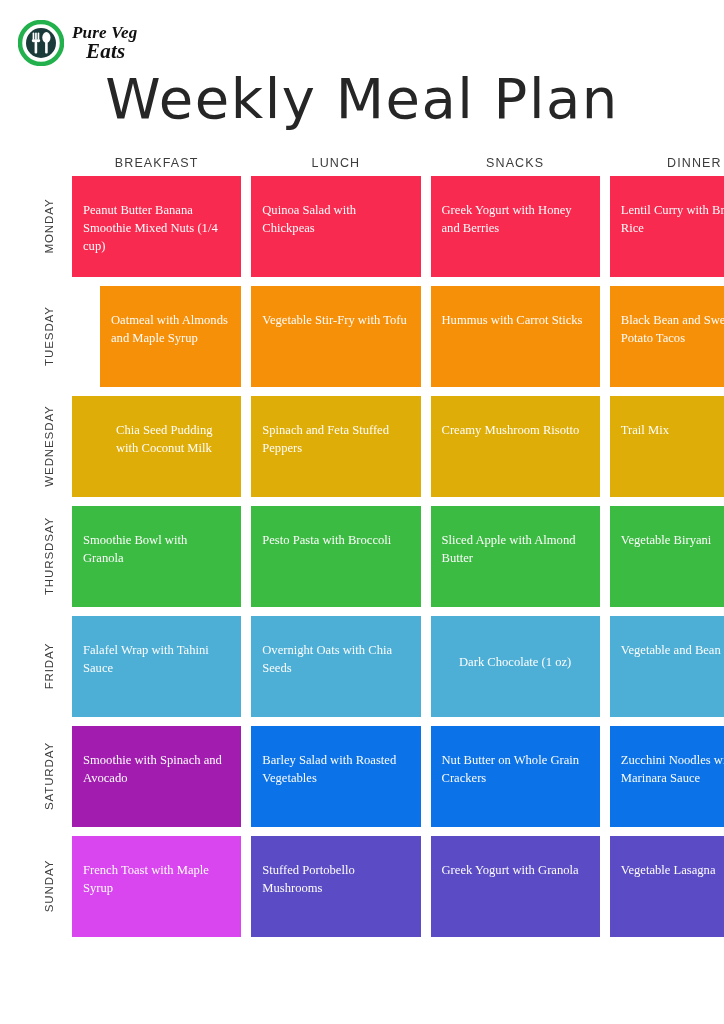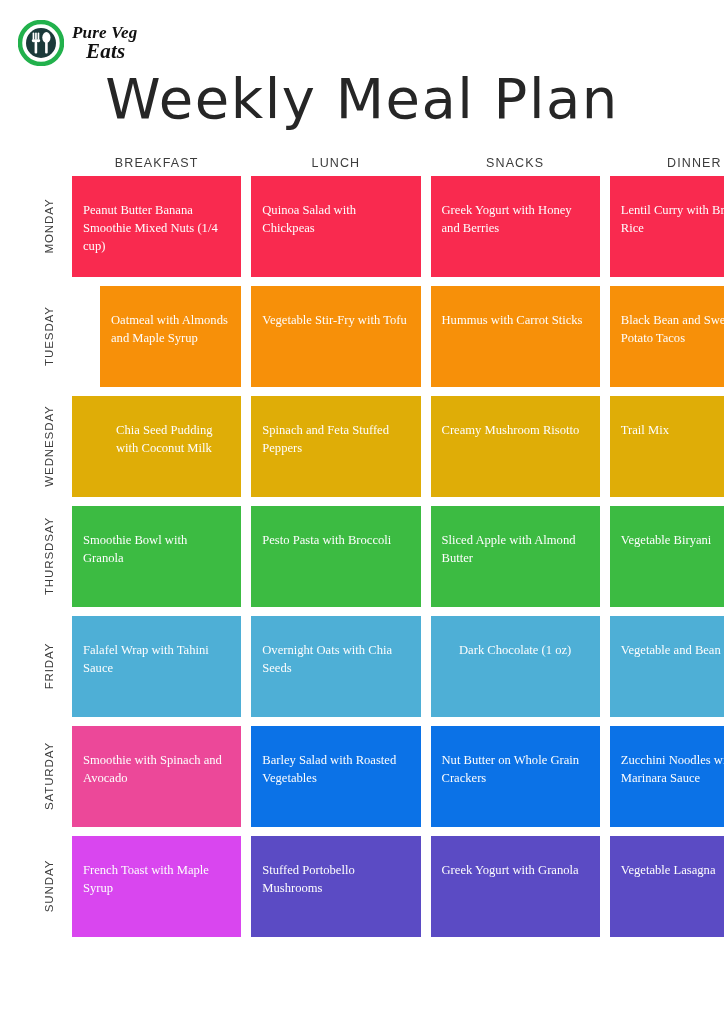--- a/index.html
+++ b/index.html
@@ -133,21 +133,21 @@
     font-size: 12.6px;
     line-height: 1.42;
     overflow: hidden;
   }
 
   .meal-cell.centered {
     display: flex;
     align-items: flex-start;
     justify-content: center;
     text-align: left;
-    padding-top: 26px;
+    padding-top: 38px;
   }
 </style>
 </head>
 <body>
 
 <div class="brand">
   <span class="brand-mark">
     <svg viewBox="0 0 46 46" width="46" height="46" aria-hidden="true">
       <circle cx="23" cy="23" r="21" fill="none" stroke="#22b14c" stroke-width="4.5"></circle>
       <circle cx="23" cy="23" r="15" fill="#1b3a3a"></circle>
@@ -208,21 +208,21 @@
       </div>
       <div class="day-row">
         <div class="day-label">FRIDAY</div>
         <div class="meal-cell" style="background: rgb(78, 175, 214);">Falafel Wrap with Tahini Sauce</div>
         <div class="meal-cell" style="background: rgb(78, 175, 214);">Overnight Oats with Chia Seeds</div>
         <div class="meal-cell centered" style="background: rgb(78, 175, 214);">Dark Chocolate (1 oz)</div>
         <div class="meal-cell" style="background: rgb(78, 175, 214);">Vegetable and Bean Chili</div>
       </div>
       <div class="day-row">
         <div class="day-label">SATURDAY</div>
-        <div class="meal-cell" style="background: #ec4899;">Smoothie with Spinach and Avocado</div>
+        <div class="meal-cell" style="background: #a21caf;">Smoothie with Spinach and Avocado</div>
         <div class="meal-cell" style="background: rgb(11, 114, 231);">Barley Salad with Roasted Vegetables</div>
         <div class="meal-cell" style="background: rgb(11, 114, 231);">Nut Butter on Whole Grain Crackers</div>
         <div class="meal-cell" style="background: rgb(11, 114, 231);">Zucchini Noodles with Marinara Sauce</div>
       </div>
       <div class="day-row">
         <div class="day-label">SUNDAY</div>
         <div class="meal-cell" style="background: #d946ef;">French Toast with Maple Syrup</div>
         <div class="meal-cell" style="background: rgb(91, 75, 196);">Stuffed Portobello Mushrooms</div>
         <div class="meal-cell" style="background: rgb(91, 75, 196);">Greek Yogurt with Granola</div>
         <div class="meal-cell" style="background: rgb(91, 75, 196);">Vegetable Lasagna</div>

